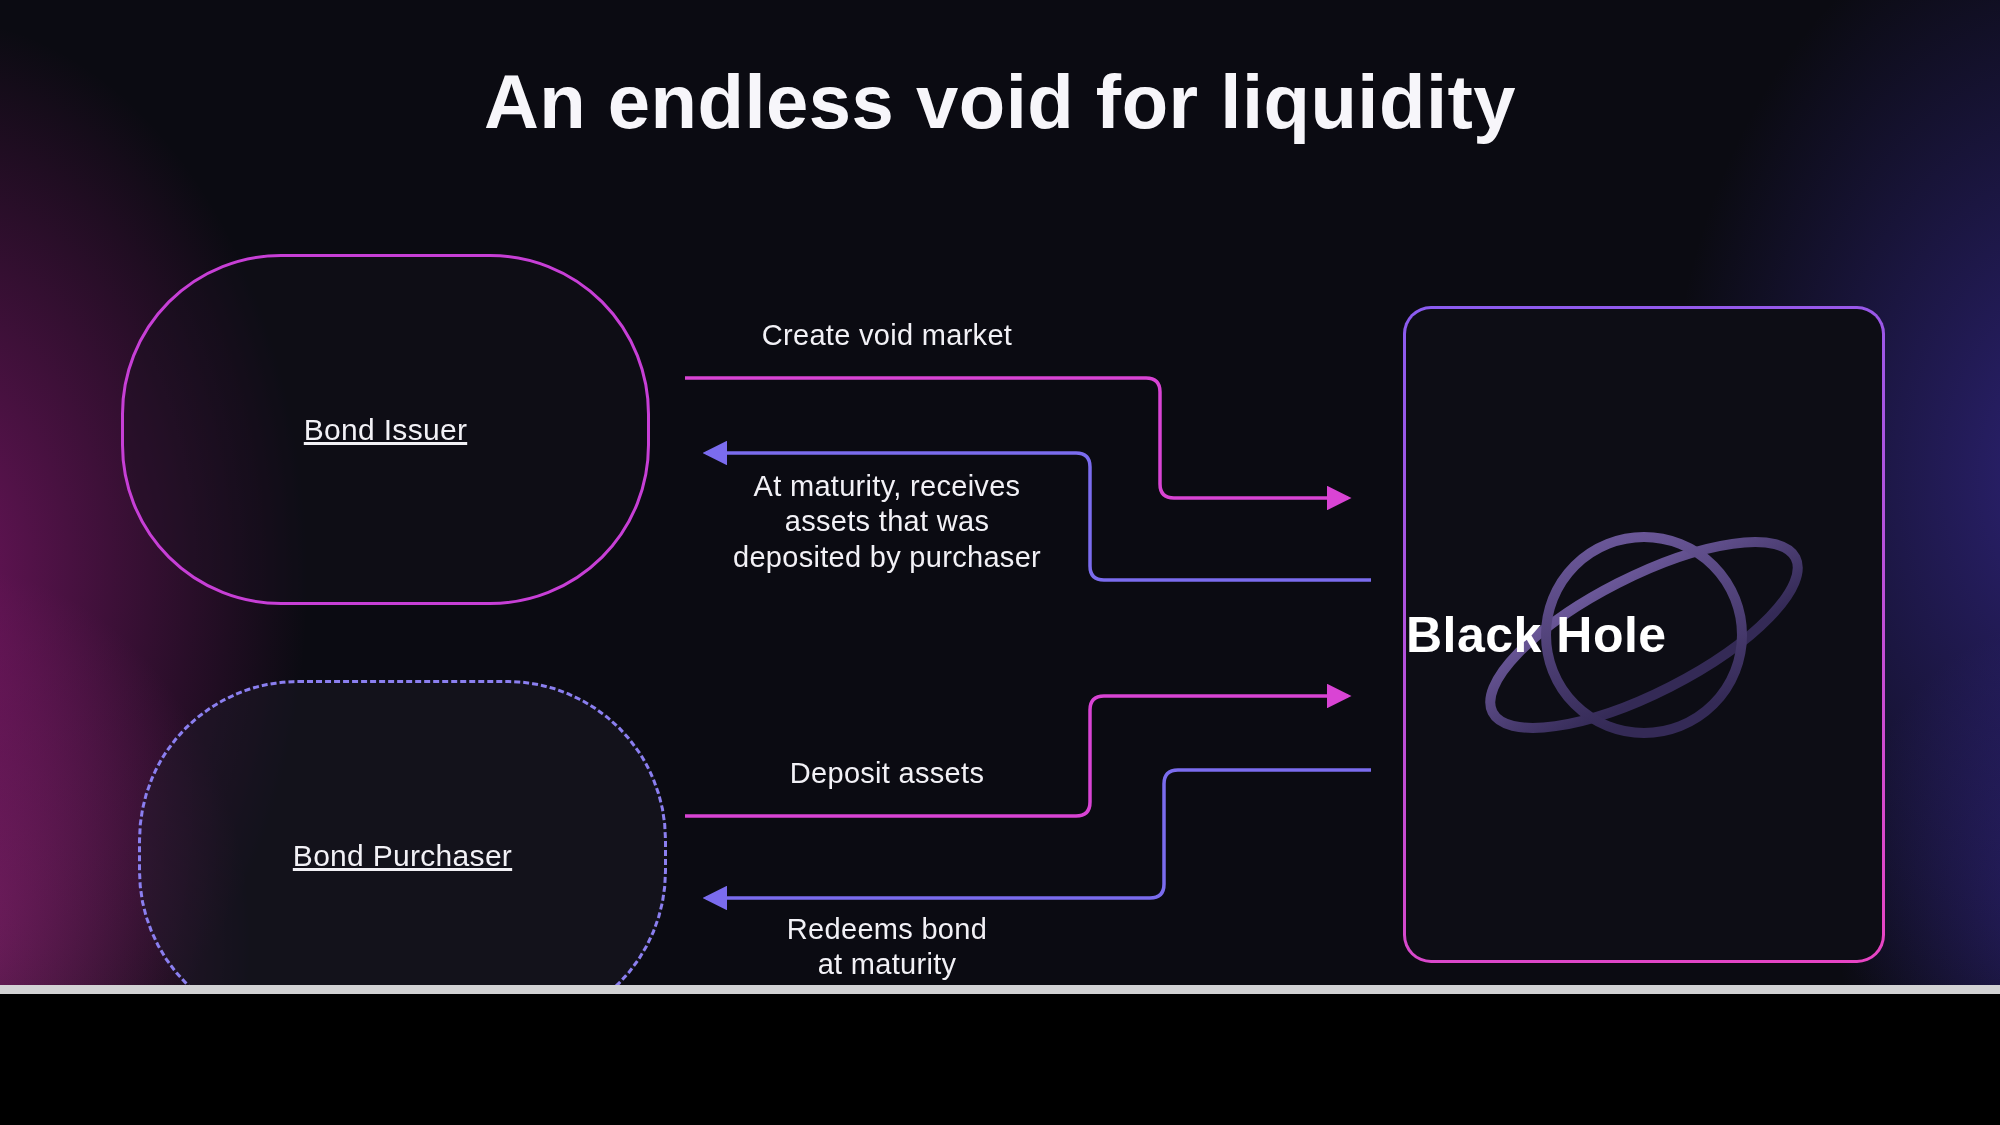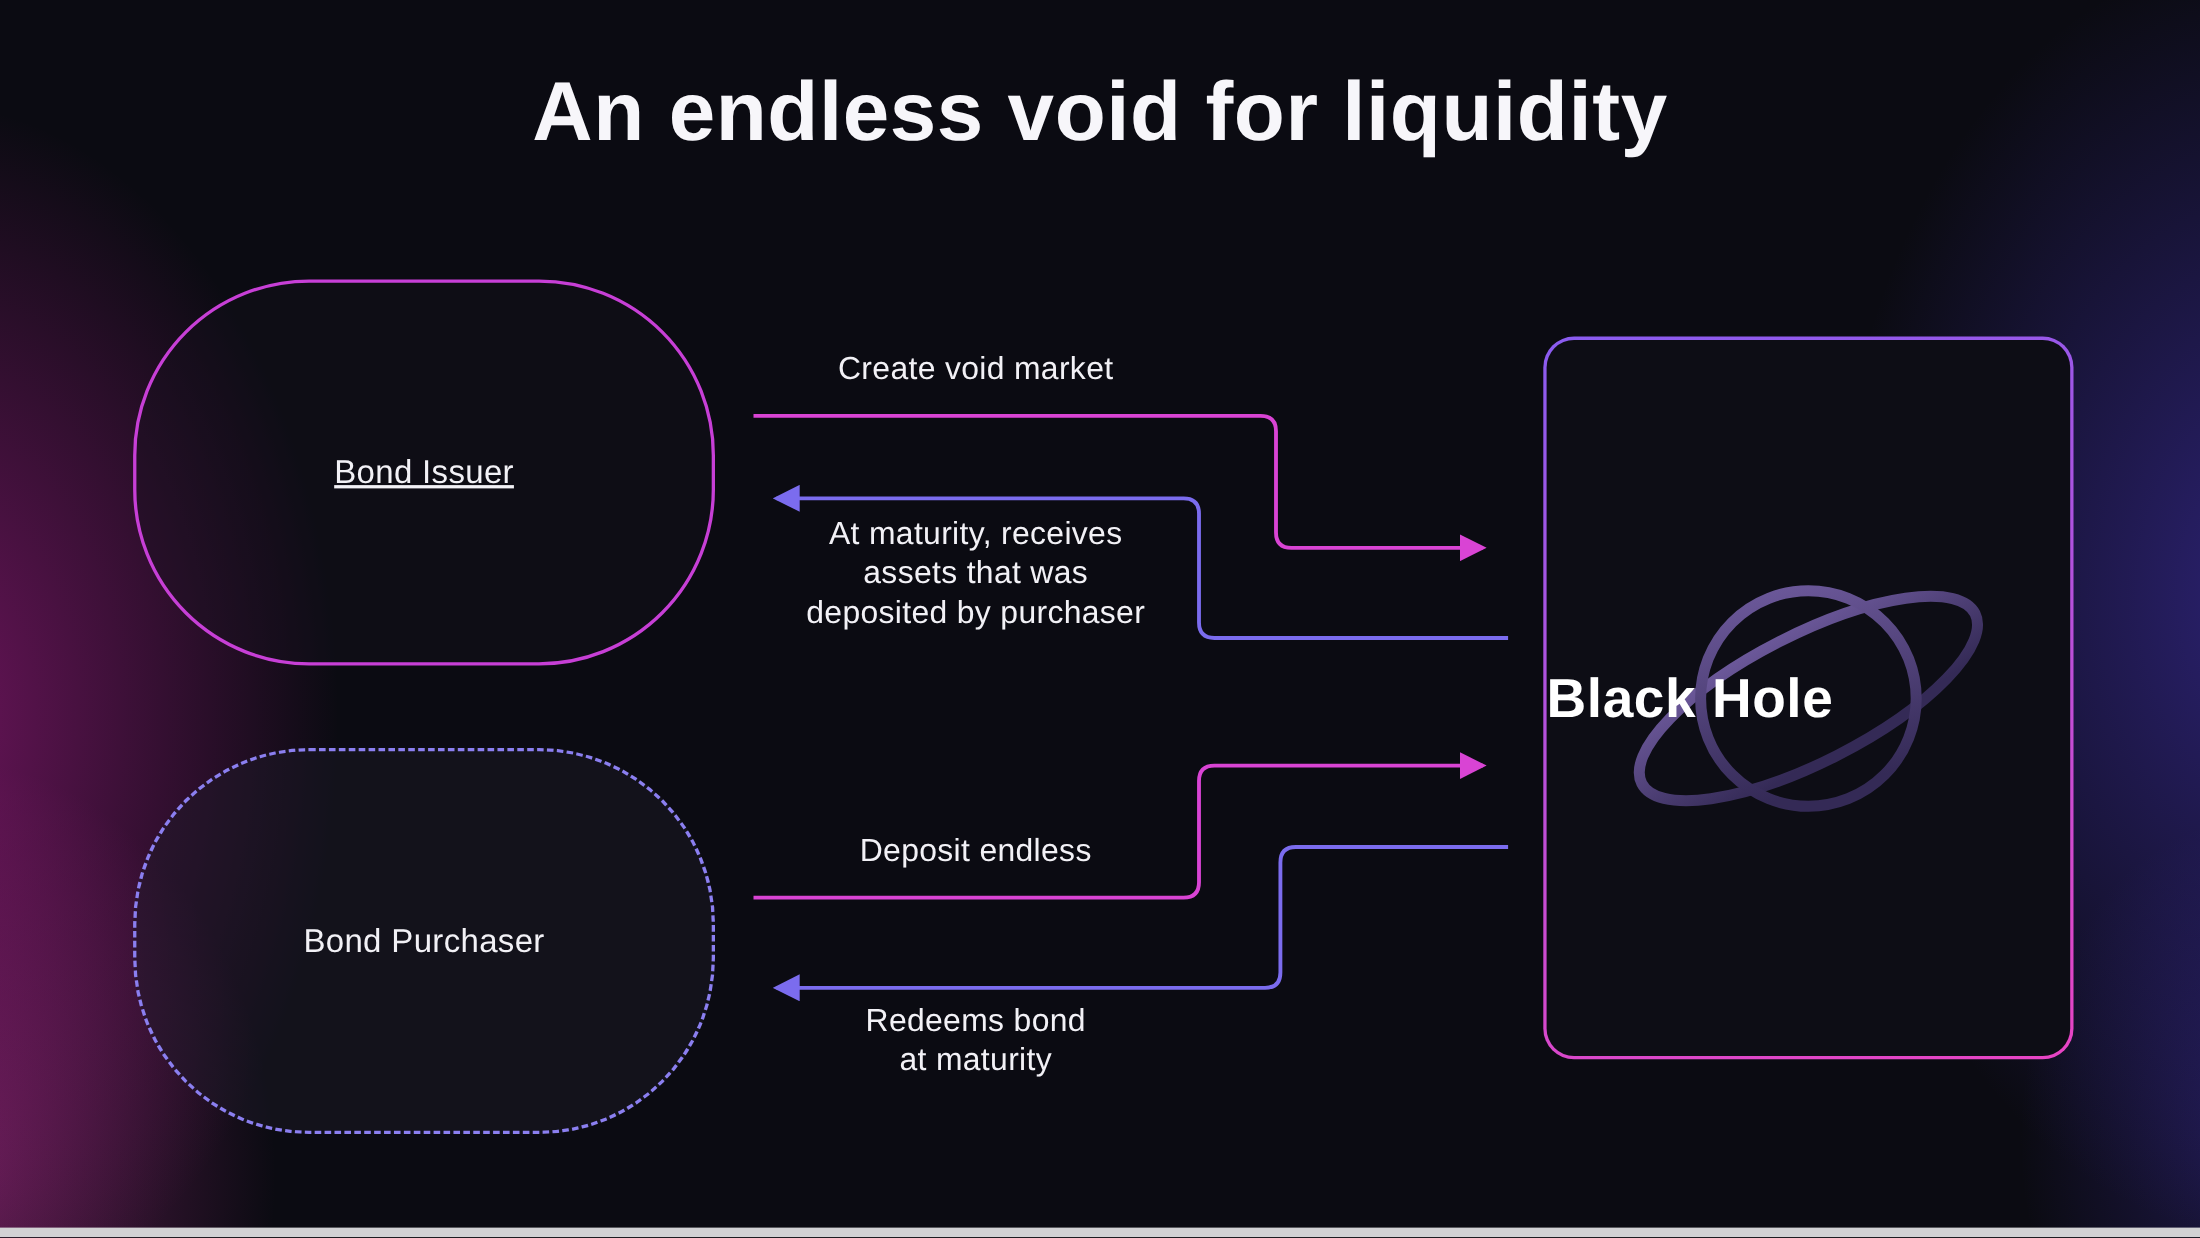--- a/index.html
+++ b/index.html
@@ -4,21 +4,21 @@
 <style>
   html, body {
     margin: 0;
     padding: 0;
     background: #000;
     font-family: "Liberation Sans", sans-serif;
   }
   .stage {
     position: relative;
     width: 2000px;
-    height: 1125px;
+    height: 994px;
     overflow: hidden;
     background-color: #0b0b12;
     background-image:
       radial-gradient(ellipse 540px 800px at -70px 58%, rgba(205,30,165,0.50), rgba(205,30,165,0) 70%),
       radial-gradient(ellipse 430px 540px at -50px 95%, rgba(235,60,185,0.38), rgba(235,60,185,0) 70%),
       radial-gradient(ellipse 580px 840px at 2070px 48%, rgba(85,62,235,0.45), rgba(85,62,235,0) 70%),
       radial-gradient(ellipse 320px 420px at 2060px 92%, rgba(85,62,235,0.28), rgba(85,62,235,0) 70%);
   }
   .page-title {
     position: absolute;
@@ -47,27 +47,28 @@
     left: 121px;
     top: 254px;
     width: 529px;
     height: 351px;
     border: 3px solid #c73fd6;
     border-radius: 160px;
     background: rgba(20, 18, 30, 0.35);
     text-decoration: underline;
   }
   .node-purchaser {
-    left: 121px;
+    left: 138px;
     top: 680px;
     width: 529px;
     height: 351px;
     border: 3px dashed #8b7ff0;
     border-radius: 160px;
     background: rgba(28, 27, 40, 0.45);
+    text-decoration: underline;
   }
   .black-hole-box {
     position: absolute;
     left: 1403px;
     top: 306px;
     width: 482px;
     height: 657px;
     box-sizing: border-box;
     padding: 3px;
     border-radius: 28px;
@@ -179,19 +180,19 @@
 
     <path d="M 685 816 L 1076 816 Q 1090 816 1090 802 L 1090 710 Q 1090 696 1104 696 L 1348 696" fill="none" stroke-width="3.5" marker-end="url(#head-pink)" stroke="#d944d4"></path>
 
     <path d="M 1371 770 L 1178 770 Q 1164 770 1164 784 L 1164 884 Q 1164 898 1150 898 L 706 898" fill="none" stroke-width="3.5" marker-end="url(#head-purple)" stroke="#7b6cee"></path>
   </svg>
 
   <div class="flow-label flow-label-create">Create void market</div>
   <div class="flow-label flow-label-maturity">At maturity, receives
 assets that was
 deposited by purchaser</div>
-  <div class="flow-label flow-label-deposit">Deposit endless</div>
+  <div class="flow-label flow-label-deposit">Deposit assets</div>
   <div class="flow-label flow-label-redeem">Redeems bond
 at maturity</div>
 
   <div class="bottom-strip"></div>
 
 </div>
 
 </body></html>

